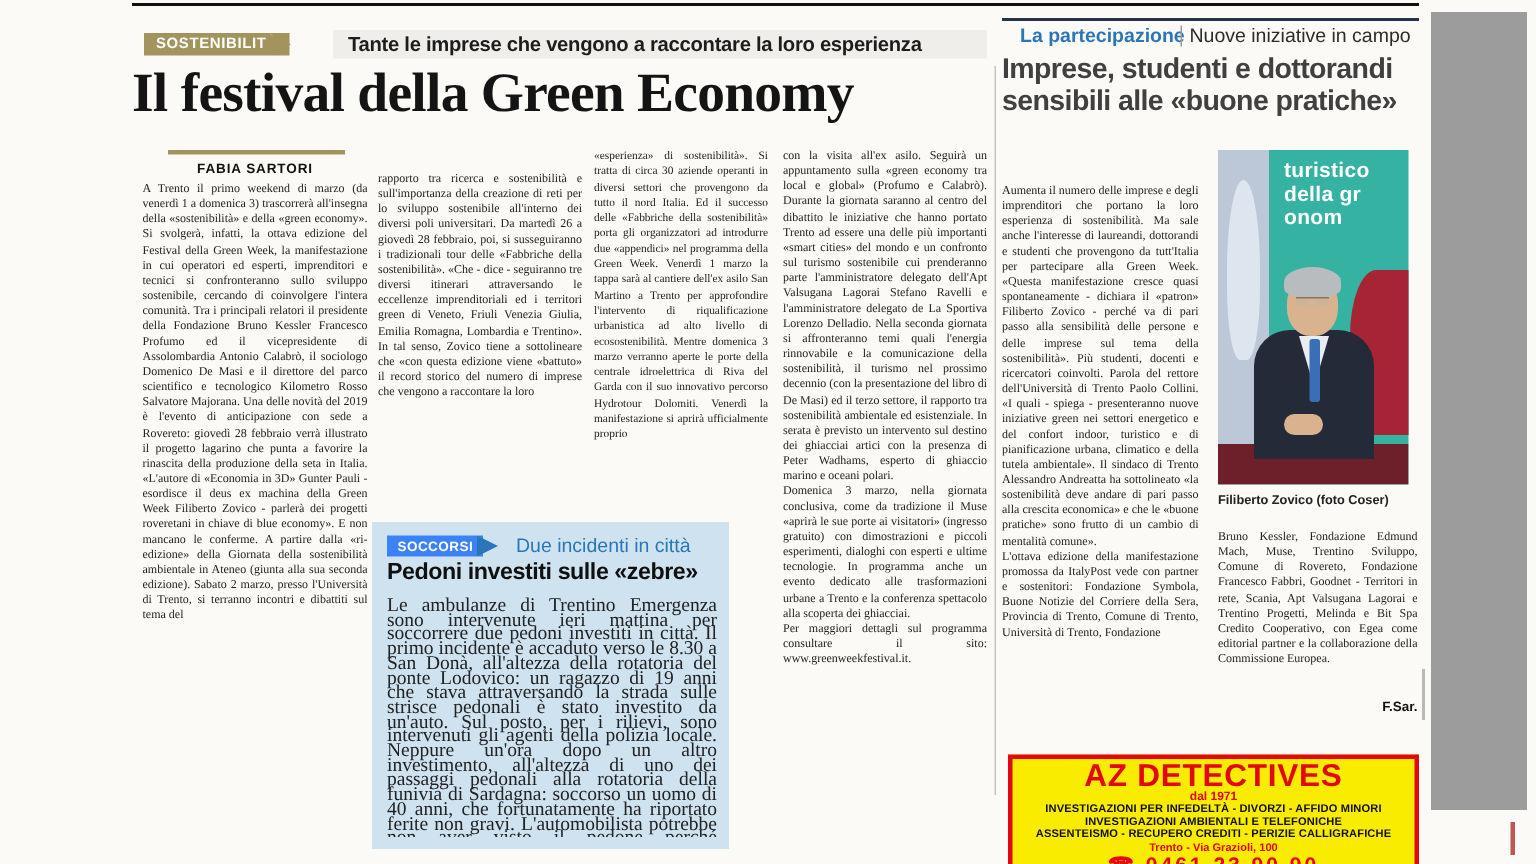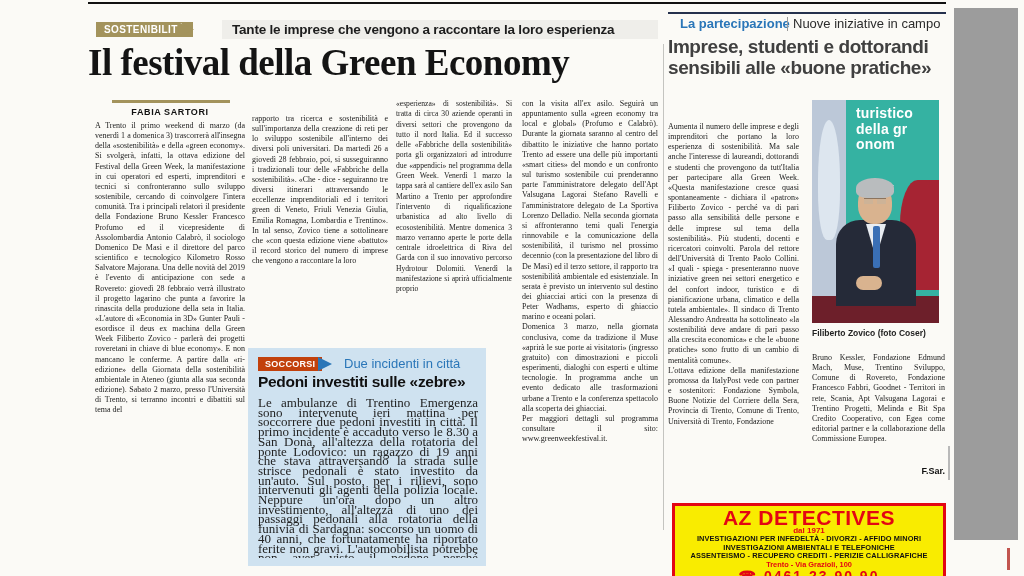--- a/index.html
+++ b/index.html
@@ -26,21 +26,21 @@
 
   .bodytxt{font:8px/10.15px "Liberation Serif",serif;text-align:justify;color:#222;overflow:hidden;}
   .bodytxt p{margin:0;}
   #m-col1{left:95px;top:121px;width:150px;height:452px;}
   #m-col2{left:252px;top:99px;width:136px;height:246px;margin-top:15px;}
   #m-col3{left:396px;top:99px;width:116px;height:246px;font-size:7.6px;line-height:10.3px;}
   #m-col4{left:522px;top:99px;width:136px;height:474px;}
 
   
   #soc-box{left:248px;top:348px;width:238px;height:218px;background:#cfe2f0;}
-  #soc-kicker{left:258px;top:357px;height:14px;background:#c2410c;color:#fff;
+  #soc-kicker{left:258px;top:357px;height:14px;background:#3b82f6;color:#fff;
     font:bold 9px/14px "Liberation Sans",sans-serif;padding:0 7px;letter-spacing:.3px;}
   #soc-arrow{left:318px;top:357px;width:14px;height:14px;background:#2a76b8;
     clip-path:polygon(0 0,100% 50%,0 100%);}
   #soc-subtitle{left:344px;top:356px;font:13px/16px "Liberation Sans",sans-serif;color:#2a76b8;}
   #soc-headline{left:258px;top:373px;width:224px;font:bold 15.5px/18px "Liberation Sans",sans-serif;
     color:#101010;letter-spacing:-.3px;}
   #soc-body{left:258px;top:398px;width:220px;height:160px;font-size:13px;line-height:9.7px;}
 
   
   #v-divider{left:663px;top:44px;width:1px;height:486px;background:#c4c4c0;}

